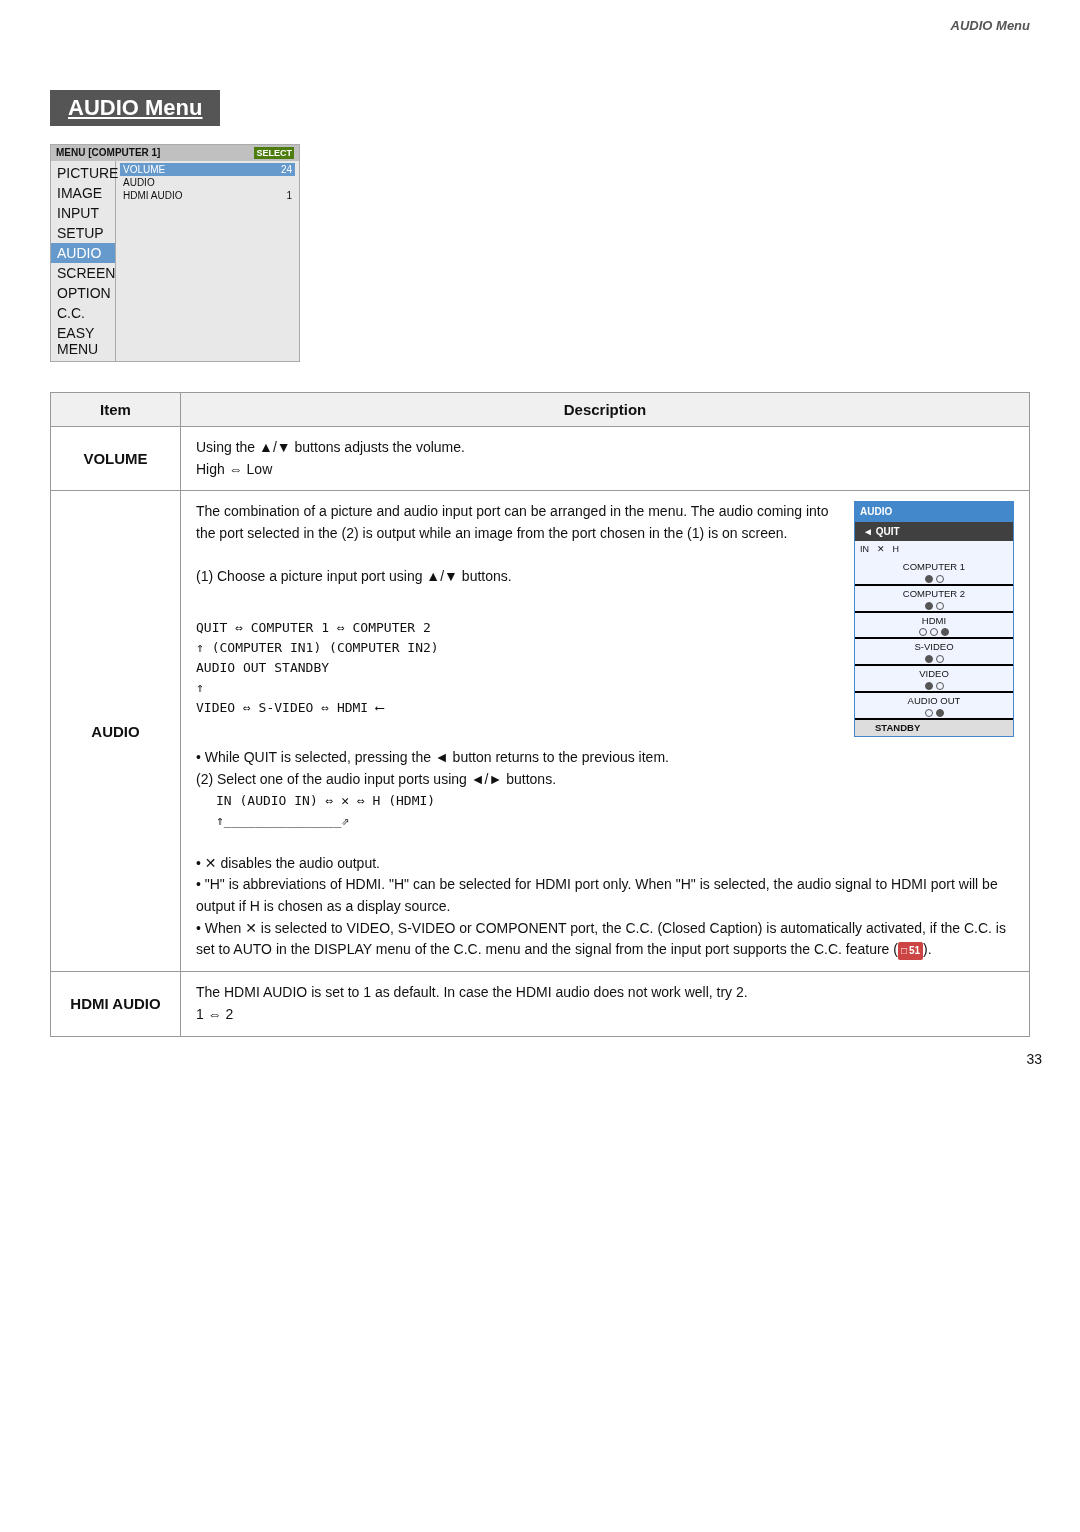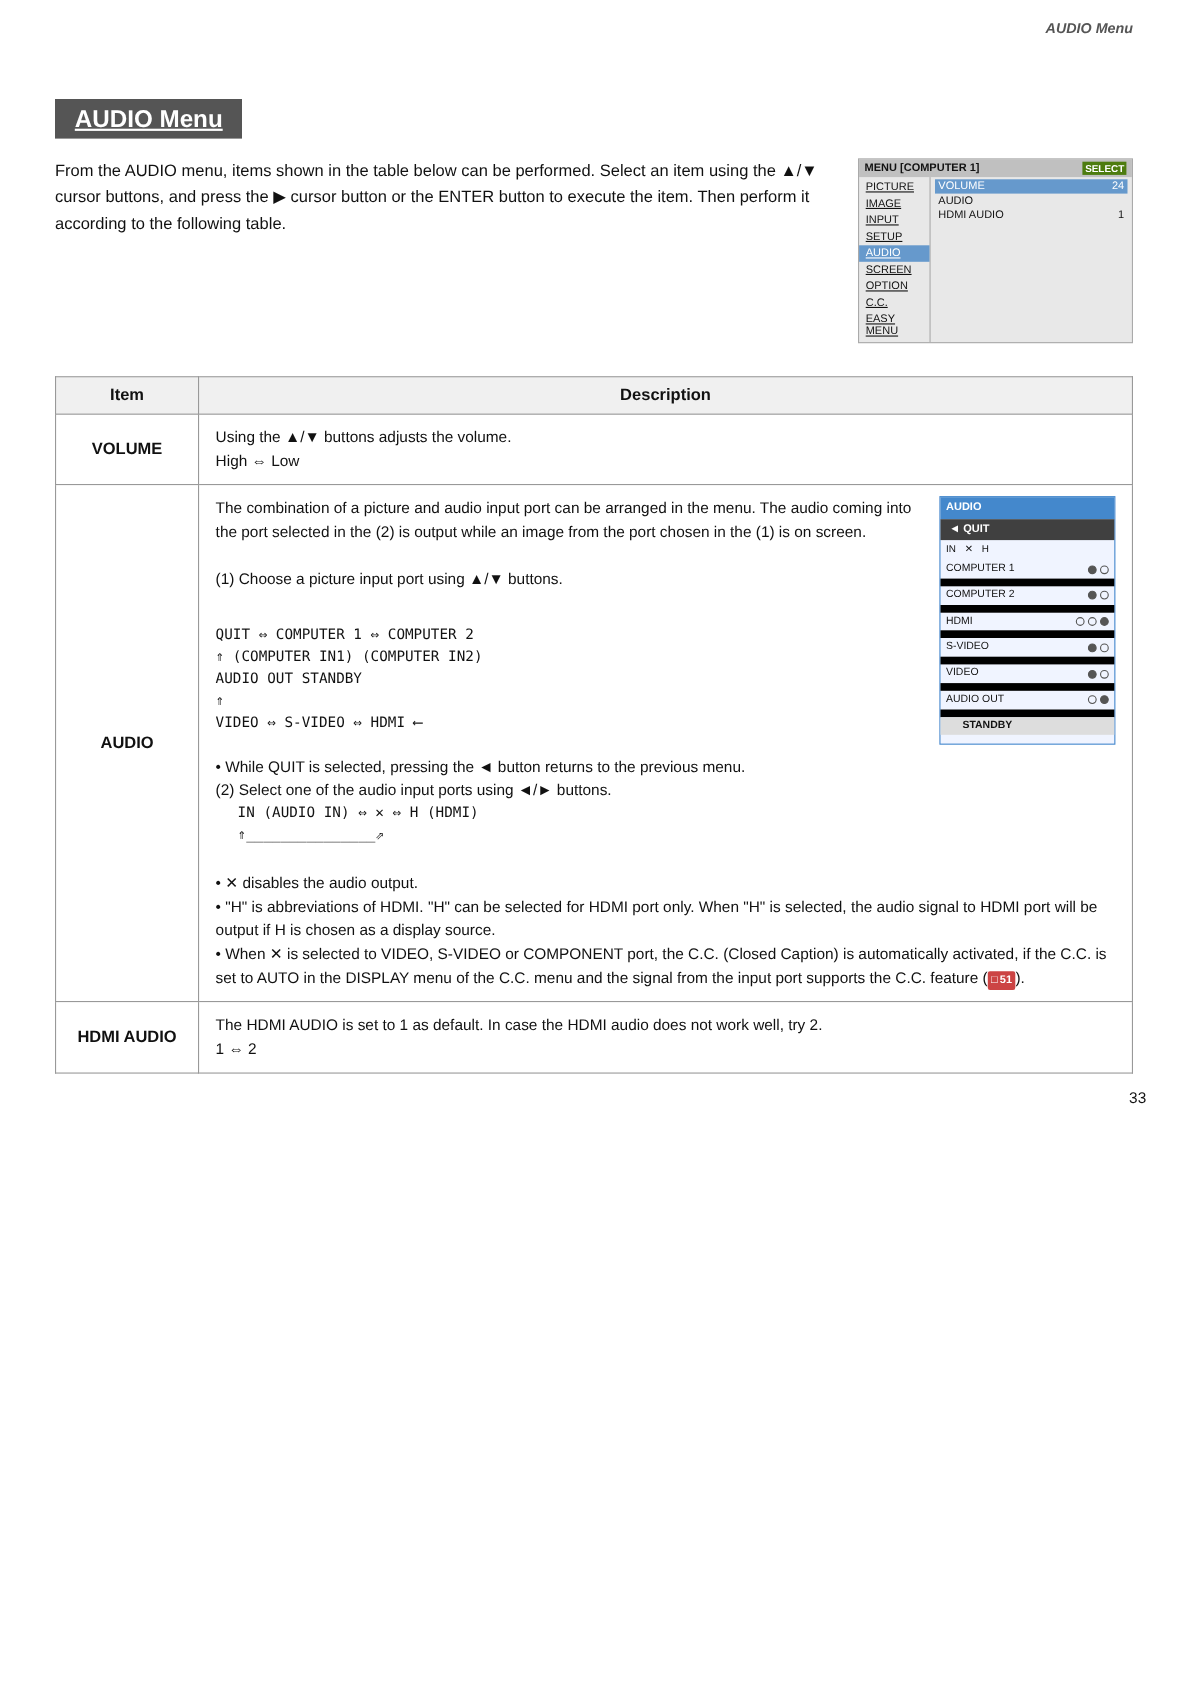--- a/index.html
+++ b/index.html
@@ -85,23 +85,22 @@
     }
 
     .mini-menu-left {
       width: 65px;
       border-right: 1px solid #aaa;
       padding: 2px 0;
     }
 
     .mini-menu-left-item {
       padding: 2px 6px;
-      font-size: 10px;
+      font-size: 14px;
       cursor: default;
-      text-decoration: underline;
     }
 
     .mini-menu-left-item.active {
       background: #6699cc;
       color: #fff;
     }
 
     .mini-menu-right {
       flex: 1;
       padding: 2px 4px;
@@ -186,21 +185,22 @@
       font-size: 10px;
       font-weight: bold;
     }
 
     .audio-mini-row {
       display: flex;
       justify-content: space-between;
       align-items: center;
       padding: 1px 5px;
       font-size: 9.5px;
-      border-bottom: 7px solid #000000;
+      border-bottom: 2px solid #000000;
+      flex-direction: column;
     }
 
     .radio-group {
       display: flex;
       gap: 3px;
       align-items: center;
     }
 
     .radio-dot {
       width: 8px;
@@ -254,21 +254,20 @@
 <div class="page-container">
 
   
   <div class="top-header">AUDIO Menu</div>
 
   
   <div class="audio-menu-heading">AUDIO Menu</div>
 
   
   <div class="intro-section">
-    <div class="intro-text">From the AUDIO menu, items shown in the table below can be performed. Select an item using the ▲/▼ cursor buttons, and press the ▶ cursor button or the ENTER button to execute the item. Then perform it according to the following table.</div>
 
     <div class="mini-menu">
       <div class="mini-menu-header">
         <span>MENU [COMPUTER 1]</span>
         <span class="mini-menu-select">SELECT</span>
       </div>
       <div class="mini-menu-body">
         <div class="mini-menu-left">
           <div class="mini-menu-left-item">PICTURE</div>
           <div class="mini-menu-left-item">IMAGE</div>
@@ -386,21 +385,21 @@
                 <div class="radio-group">
                   <span class="radio-dot"></span>
                   <span class="radio-dot filled"></span>
                 </div>
               </div>
               <div class="audio-mini-standby">STANDBY</div>
             </div>
           </div>
 
           
-          <div>• While QUIT is selected, pressing the ◄ button returns to the previous menu.</div>
+          <div>• While QUIT is selected, pressing the ◄ button returns to the previous item.</div>
           <div>(2) Select one of the audio input ports using ◄/► buttons.</div>
           <div style="margin-left:20px; font-family:monospace; font-size:13px;">
             <div>IN (AUDIO IN) ⇔ ✕ ⇔ H (HDMI)</div>
             <div>⇑_______________⇗</div>
           </div>
           <br>
           <div>• ✕ disables the audio output.</div>
           <div>• "H" is abbreviations of HDMI. "H" can be selected for HDMI port only. When "H" is selected, the audio signal to HDMI port will be output if H is chosen as a display source.</div>
           <div>
             <span>• When ✕ is selected to VIDEO, S-VIDEO or COMPONENT port, the C.C. (Closed Caption) is automatically activated, if the C.C. is set to AUTO in the DISPLAY menu of the C.C. menu and the signal from the input port supports the C.C. feature (</span><span class="link-ref">□<span>51</span></span><span>).</span>

